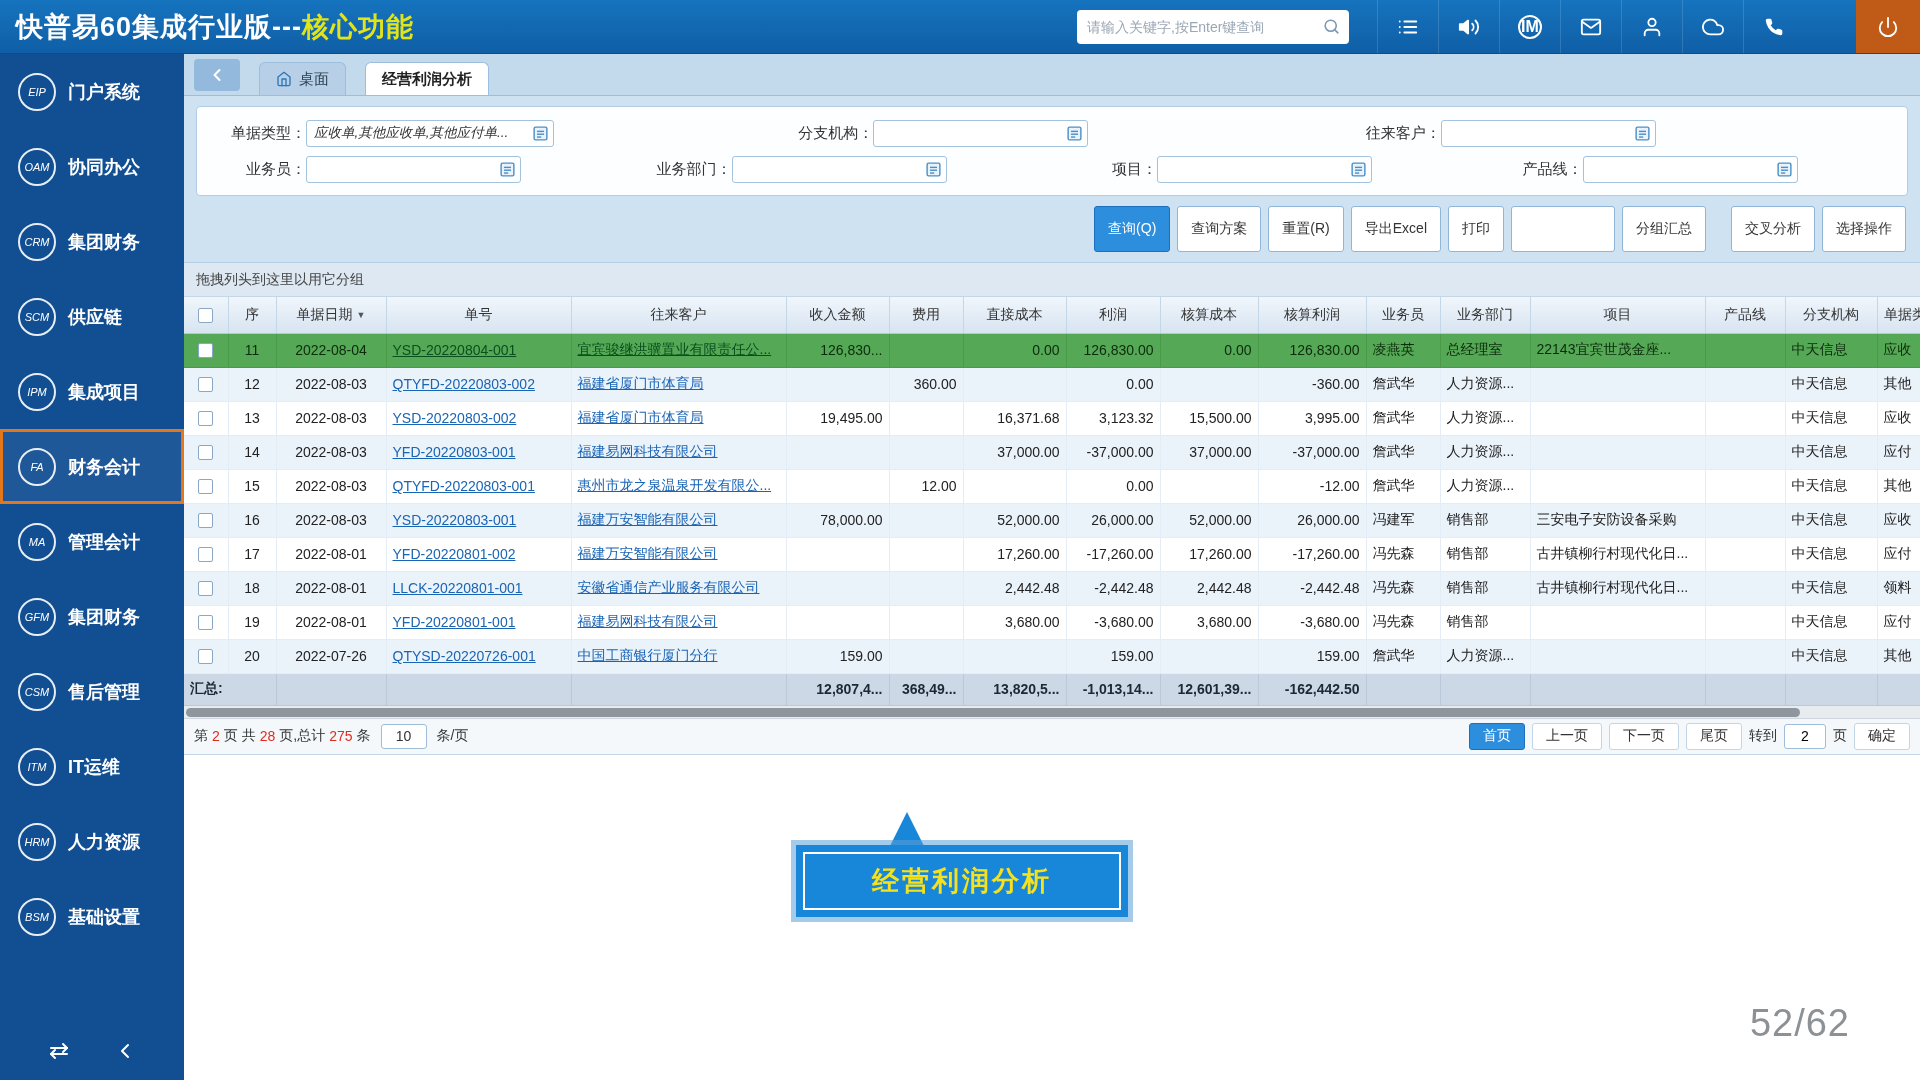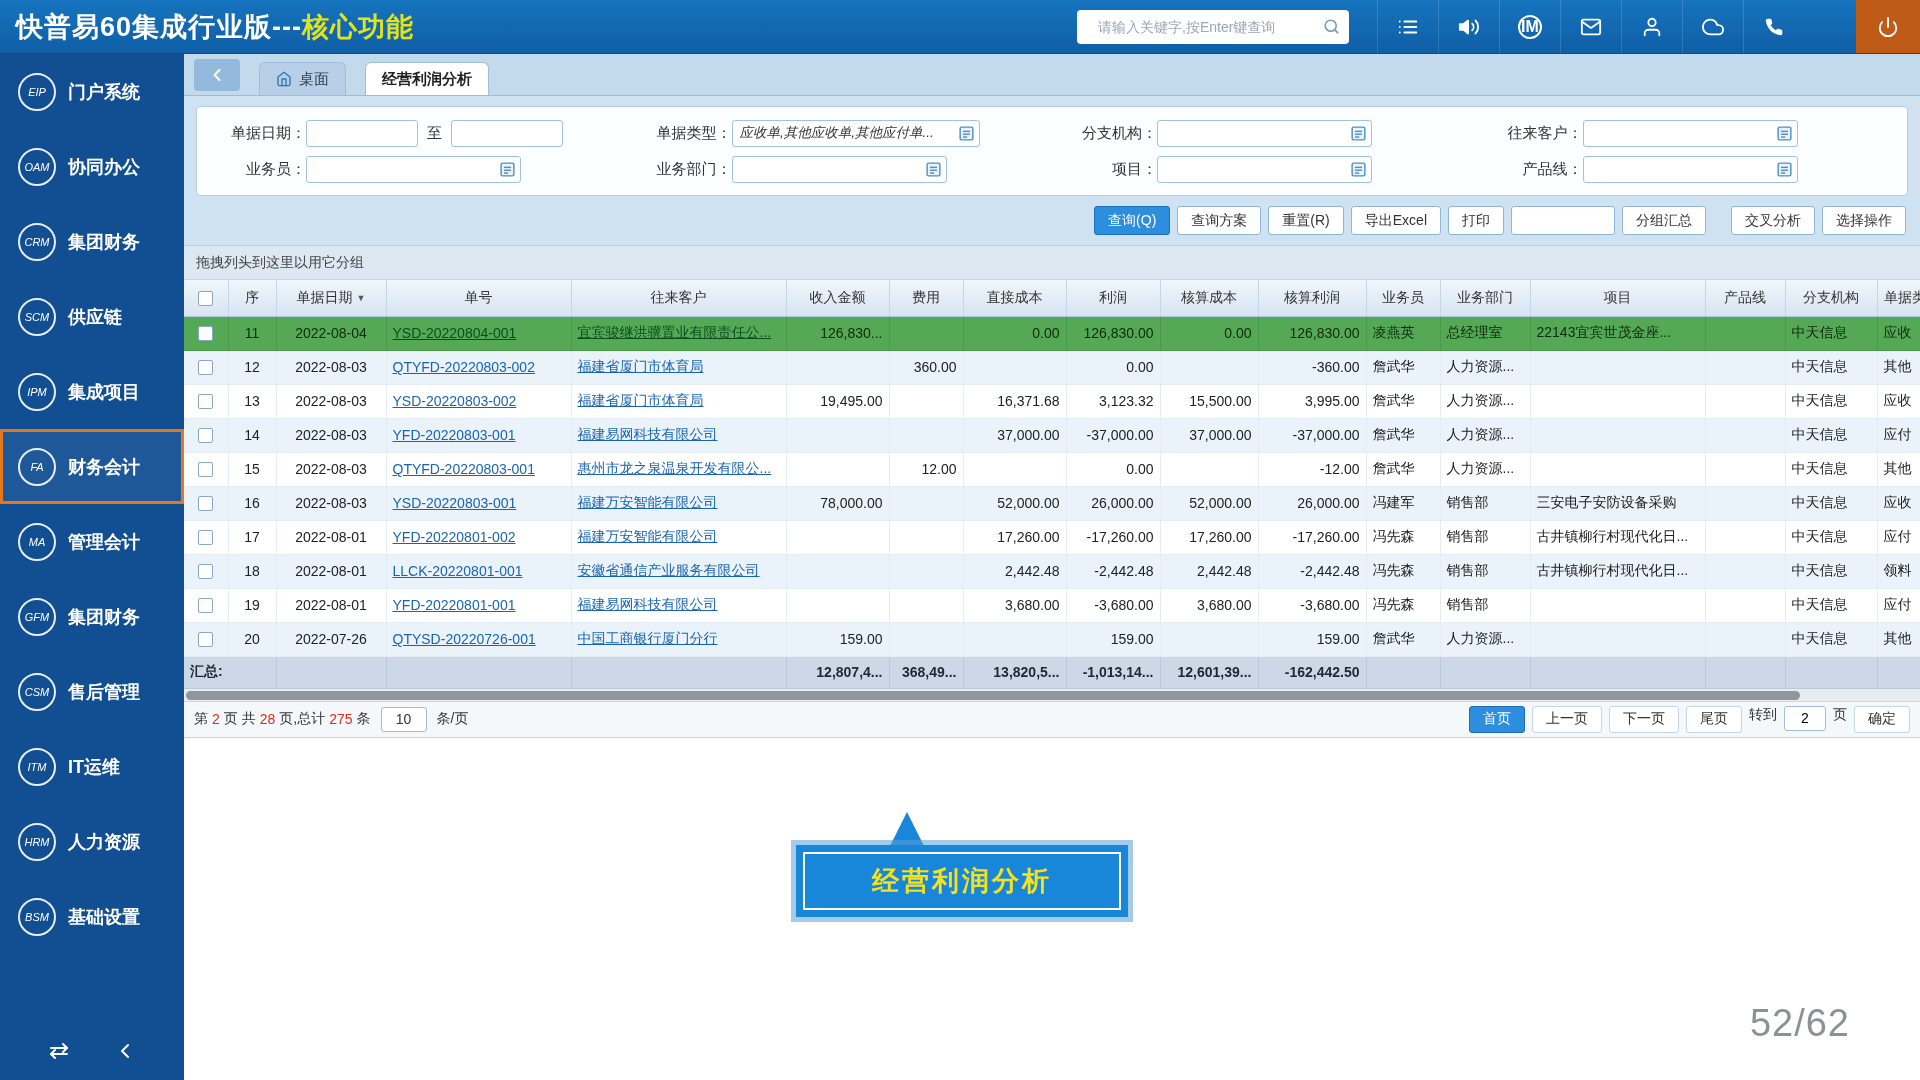--- a/index.html
+++ b/index.html
@@ -5,21 +5,21 @@
   *{margin:0;padding:0;box-sizing:border-box;}
   html,body{width:1920px;height:1080px;overflow:hidden;}
   body{font-family:"Liberation Sans","DejaVu Sans",sans-serif;font-size:14px;color:#333;background:#fff;position:relative;}
 
   
   .topbar{position:absolute;top:0;left:0;right:0;height:54px;background:linear-gradient(180deg,#1673be,#0f5fa6);border-bottom:1px solid #0b4e8c;display:flex;align-items:center;z-index:20;}
   .brand{padding-left:16px;font-size:27px;font-weight:bold;color:#fff;letter-spacing:1px;white-space:nowrap;}
   .brand .accent{color:#e2e41a;}
   .top-spacer{flex:1;}
   .searchbox{width:272px;height:34px;background:#fff;border-radius:4px;display:flex;align-items:center;padding:0 8px 0 10px;margin-right:28px;}
-  .searchbox input{flex:1;border:none;outline:none;font-size:14px;color:#333;background:transparent;min-width:0;margin-left:11px;}
+  .searchbox input{flex:1;border:none;outline:none;font-size:14px;color:#333;background:transparent;min-width:0;}
   .searchbox input::placeholder{color:#9aa7b4;}
   .top-icons{display:flex;height:100%;align-items:stretch;}
   .tic{width:61px;display:flex;align-items:center;justify-content:center;border-left:1px solid rgba(255,255,255,0.14);cursor:pointer;}
   .tic.gap{border-left:none;width:52px;cursor:default;}
   .tic.power{background:#c05a17;width:64px;border-left:none;}
   .im-badge{width:24px;height:24px;border:2px solid #fff;border-radius:50%;color:#fff;font-size:16px;font-weight:bold;display:flex;align-items:center;justify-content:center;}
 
   
   .sidebar{position:absolute;top:54px;left:0;bottom:0;width:184px;background:#114e92;display:flex;flex-direction:column;z-index:10;}
   .sb-items{flex:1;}
@@ -45,21 +45,21 @@
   .flabel{min-width:105px;text-align:right;font-size:15px;color:#333;white-space:nowrap;}
   .fin{height:27px;border:1px solid #a3c2de;border-radius:3px;background:#fff;}
   input.fin{padding:0 6px;outline:none;font-size:14px;width:112px;font-family:inherit;}
   .fin.picker{display:inline-flex;align-items:center;width:215px;padding:0 4px 0 7px;cursor:pointer;}
   .fin.picker .fval{flex:1;font-size:13.5px;color:#333;white-space:nowrap;overflow:hidden;}
   .field.wide .fin.picker{width:248px;font-style:italic;}
   .fto{margin:0 9px;font-size:15px;}
 
   
   .toolbar{display:flex;justify-content:flex-end;align-items:center;gap:7px;margin-top:10px;padding-right:2px;}
-  .tbtn{height:29px;padding:0 13px;background:#fff;border:1px solid #8fb6d9;border-radius:3px;font-size:14px;color:#333;cursor:pointer;font-family:inherit;white-space:nowrap;}
+  .tbtn{height:46px;padding:0 13px;background:#fff;border:1px solid #8fb6d9;border-radius:3px;font-size:14px;color:#333;cursor:pointer;font-family:inherit;white-space:nowrap;}
   .tbtn.primary{background:#2e8ede;border-color:#1c6fbd;color:#fff;}
   .tbtn.blank{width:104px;}
   .tbtn.gap{margin-left:18px;}
 
   
   .group-hint{height:34px;display:flex;align-items:center;padding-left:12px;background:#dde8f2;border-bottom:1px solid #c3d7e9;font-size:14px;color:#444;}
   .grid-viewport{overflow:hidden;width:100%;}
   table.grid-table{border-collapse:collapse;table-layout:fixed;}
   .grid-table th{height:36px;background:linear-gradient(180deg,#f0f6fb,#d7e4f1);border-right:1px solid #c3d7e9;border-bottom:1px solid #aec8e0;font-size:14px;font-weight:normal;color:#333;padding:0 4px;white-space:nowrap;overflow:hidden;text-align:center;}
   .grid-table td{height:34px;border-right:1px solid #e4edf5;border-bottom:1px solid #e4edf5;font-size:14px;color:#222;padding:0 6px;white-space:nowrap;overflow:hidden;}
@@ -75,21 +75,21 @@
   tr.selected a.cell-link{color:#0a4f1e;}
   .sort-caret{font-size:9px;color:#555;margin-left:4px;vertical-align:middle;}
   .checkbox{display:inline-block;width:15px;height:15px;border:1px solid #8aa8c6;border-radius:2px;background:#fff;vertical-align:middle;cursor:pointer;}
   .hscroll{height:13px;background:#e9ecef;position:relative;border-bottom:1px solid #d0d7de;}
   .hscroll .thumb{position:absolute;top:2px;left:2px;height:9px;width:93%;background:#90969e;border-radius:5px;cursor:pointer;}
 
   
   .pager{height:36px;display:flex;align-items:center;padding:0 10px;background:#f4f8fb;border-bottom:1px solid #c2d6e8;font-size:14px;gap:4px;}
   .pager .red{color:#e02b1f;}
   .psize{width:46px;height:25px;border:1px solid #9fbddb;border-radius:3px;display:flex;align-items:center;justify-content:center;background:#fff;margin:0 6px;cursor:pointer;}
-  .pager-right{margin-left:auto;display:flex;gap:7px;}
+  .pager-right{margin-left:auto;display:flex;align-items:center;gap:7px;}
   .pbtn{height:27px;padding:0 13px;border:1px solid #c2d6e8;background:#fff;border-radius:3px;font-size:14px;color:#333;cursor:pointer;display:flex;align-items:center;font-family:inherit;}
   .pbtn.primary{background:#2e8ede;color:#fff;border-color:#1c6fbd;}
   .goto-input{width:42px;height:25px;border:1px solid #9fbddb;border-radius:3px;text-align:center;font-size:14px;outline:none;font-family:inherit;}
 
   
   .callout-tri{position:absolute;left:890px;top:812px;width:0;height:0;border-left:17px solid transparent;border-right:17px solid transparent;border-bottom:34px solid #1886d9;z-index:5;}
   .callout{position:absolute;left:796px;top:845px;width:332px;height:72px;background:#1886d9;box-shadow:0 0 0 5px rgba(90,160,215,0.55);display:flex;align-items:center;justify-content:center;z-index:5;}
   .callout-inner{position:absolute;inset:7px;border:2px solid #fff;pointer-events:none;}
   .callout-text{color:#f5e11c;font-size:27px;font-weight:bold;letter-spacing:3px;position:relative;}
   .slide-num{position:absolute;right:70px;top:1002px;font-size:38px;color:#8c9196;letter-spacing:1px;z-index:5;}
@@ -250,26 +250,20 @@
         <span>桌面</span>
       </div>
       <div class="tab active">
         <span>经营利润分析</span>
       </div>
     </div>
 
     <div class="filter-zone">
       <div class="filter-panel">
           <div class="filter-row">
-            <div class="field">
-              <span class="flabel">单据日期：</span>
-              <input class="fin" style="">
-              <span class="fto">至</span>
-              <input class="fin" style="">
-            </div>
             <div class="field wide">
               <span class="flabel">单据类型：</span>
               <span class="fin picker">
                 <span class="fval">应收单,其他应收单,其他应付单...</span>
                 <svg viewBox="0 0 24 24" width="17" height="17">
                   <rect x="3" y="3" width="18" height="18" rx="2" fill="#eaf3fb" stroke="#4a90c8" stroke-width="2"></rect>
                   <line x1="7" y1="9" x2="17" y2="9" stroke="#4a90c8" stroke-width="2"></line>
                   <line x1="7" y1="13" x2="17" y2="13" stroke="#4a90c8" stroke-width="2"></line>
                   <line x1="7" y1="17" x2="13" y2="17" stroke="#4a90c8" stroke-width="2"></line>
                 </svg>

